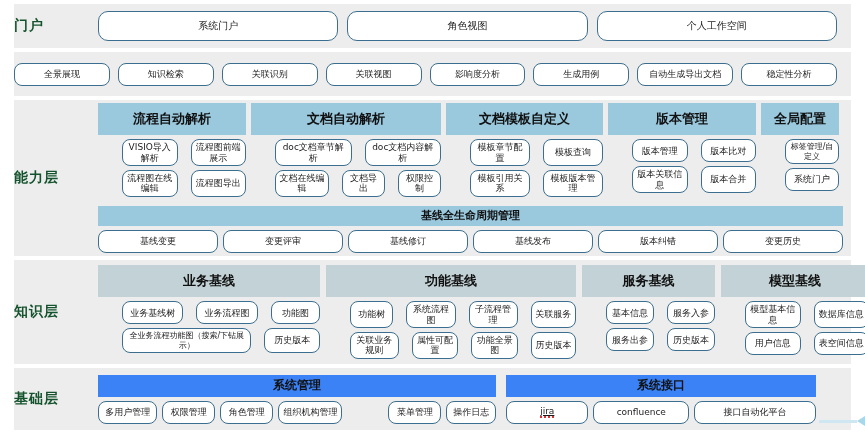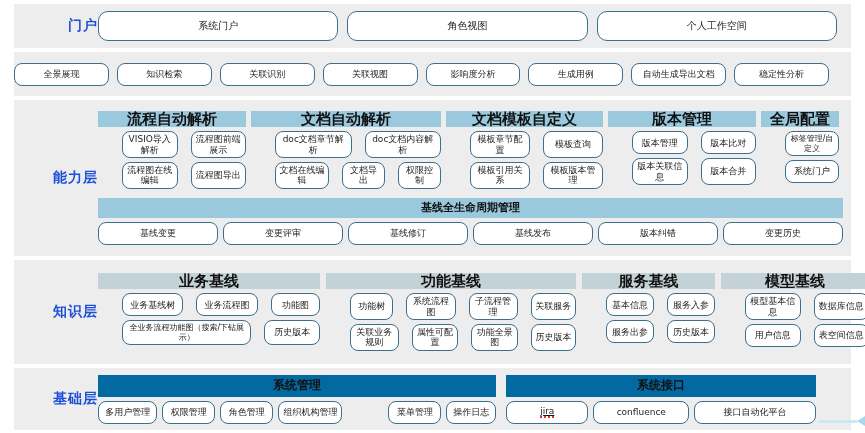--- a/index.html
+++ b/index.html
@@ -17,24 +17,24 @@
     position:absolute;
     left:14px;
     width:837px;
     background:#ededed;
     display:flex;
     align-items:center;
   }
   .band-label{
     width:84px;
     flex:0 0 84px;
-    text-align:right;
+    text-align:left;
     font-size:14px;
     font-weight:bold;
-    color:#1d4ed8;
+    color:#14532d;
     letter-spacing:1px;
   }
   .band-body{
     flex:1 1 auto;
     display:flex;
     flex-direction:column;
     gap:4px;
     padding-right:8px;
   }
 
@@ -53,48 +53,48 @@
     line-height:1.15;
     padding:2px 3px;
     box-sizing:border-box;
     min-height:21px;
   }
   .btn.tall{min-height:23px;}
   .btn.big{font-size:10px;min-height:30px;border-radius:10px;}
 
   
   .ghead{
-    font-size:15px;
+    font-size:13px;
     font-weight:bold;
     color:#111;
     text-align:center;
     display:flex;align-items:center;justify-content:center;
-    height:16px;
+    height:32px;
     box-sizing:border-box;
   }
   .ghead.cap{background:#9ac9de;}
   .ghead.know{background:#c3d2d6;}
-  .ghead.base{background:#0369a1;font-size:12px;height:22px;}
+  .ghead.base{background:#3b82f6;font-size:12px;height:22px;}
   .ghead.wide{background:#9ac9de;font-size:11px;height:20px;}
 
   
   .grp{display:flex;flex-direction:column;gap:4px;}
   .grp .row{gap:13px;padding-left:24px;}
 
   
   #band-portal{top:4px;height:44px;}
   #band-app{top:52px;height:44px;}
   #band-cap{top:100px;height:156px;}
   #band-know{top:260px;height:104px;}
   #band-base{top:368px;height:62px;}
 
   #band-portal .band-body{flex-direction:row;gap:9px;padding-right:14px;}
   #band-portal .btn{flex:1;}
 
-  #band-app .band-body{flex-direction:row;gap:8px;padding-right:22px;align-items:flex-end;}
+  #band-app .band-body{flex-direction:row;gap:8px;padding-right:14px;align-items:flex-end;}
   #band-app .btn{flex:1;}
 
   
   .cap-top{display:flex;gap:5px;align-items:flex-start;}
   .cap-life{display:flex;flex-direction:column;gap:4px;margin-top:5px;}
   .cap-life .row .btn{flex:1;min-height:23px;}
 
   
   .know-top{display:flex;gap:6px;align-items:flex-start;}
 

